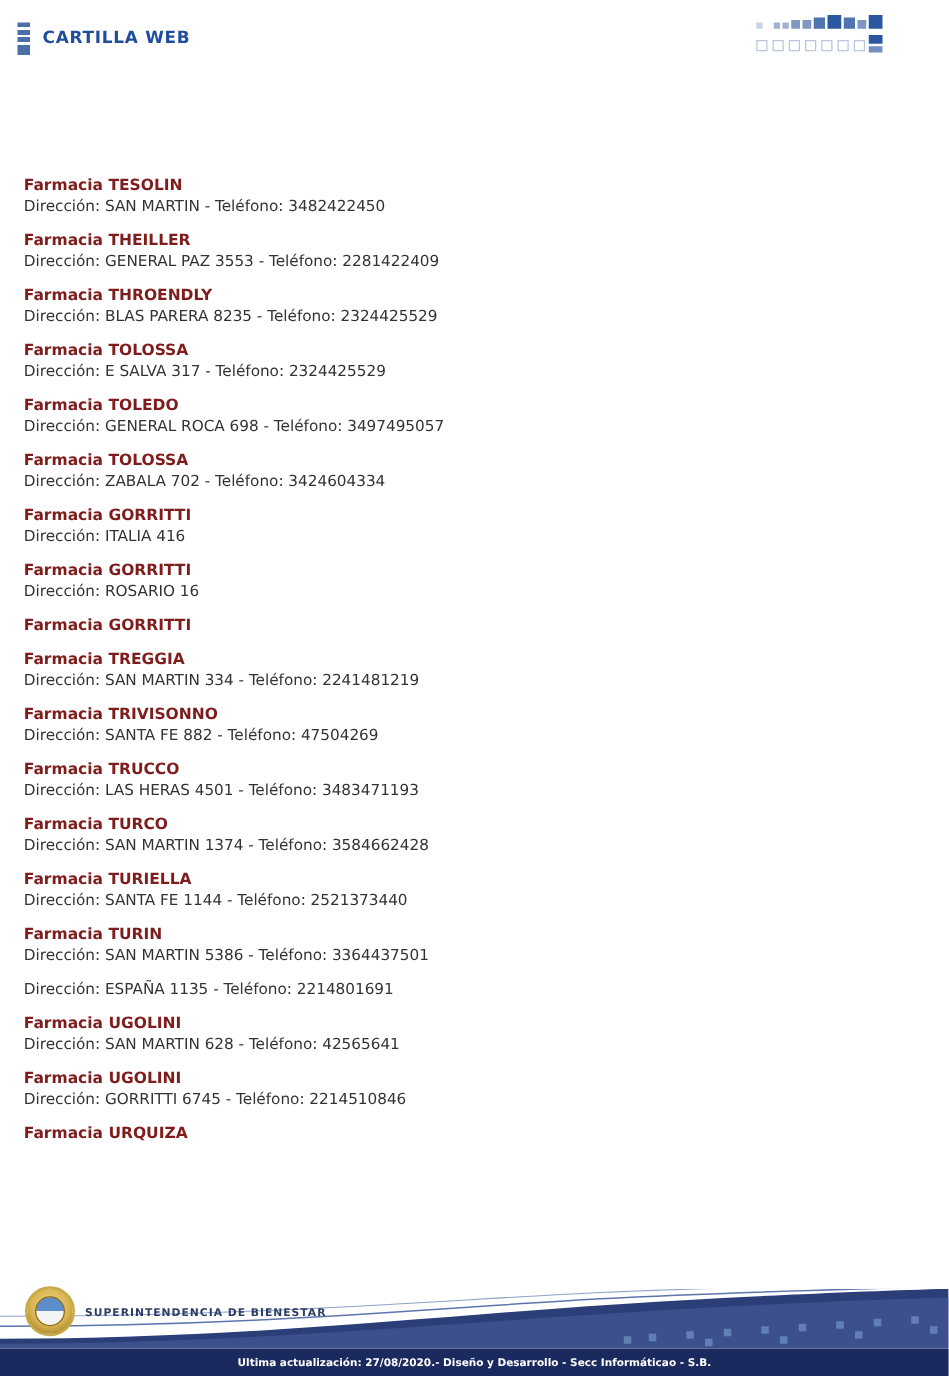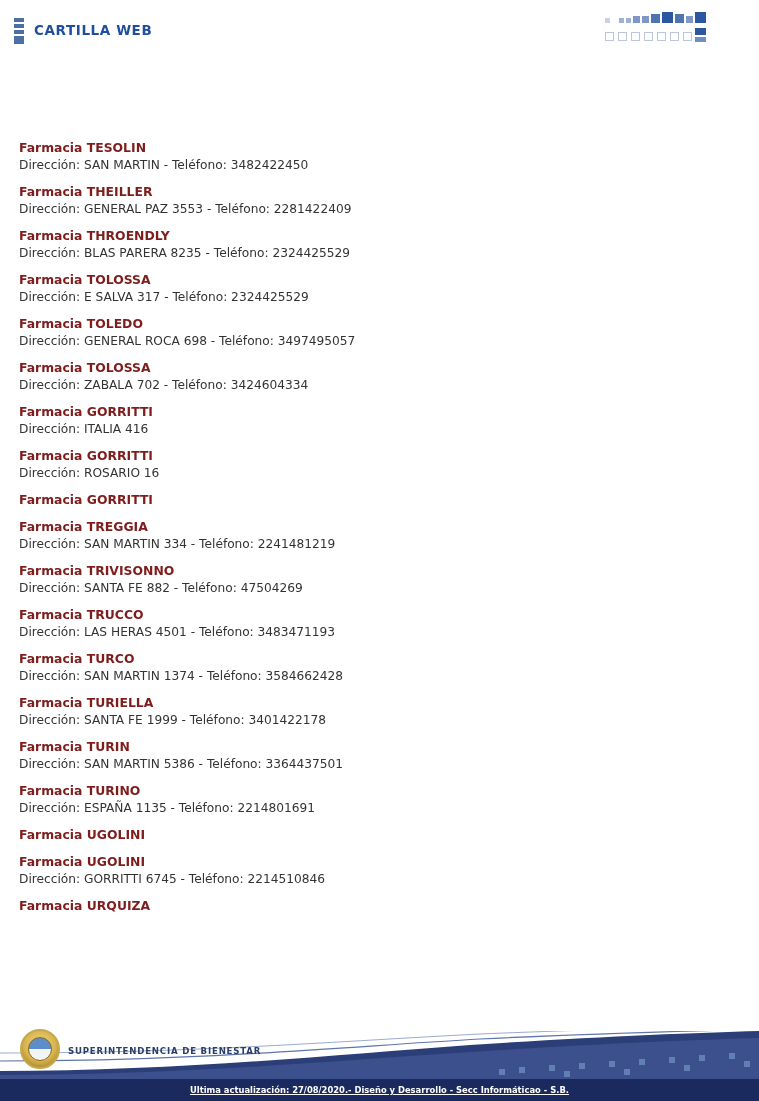--- a/index.html
+++ b/index.html
@@ -137,21 +137,20 @@
     bottom: 0;
     width: 759px;
     height: 22px;
     background: #1b2a5e;
     color: #ffffff;
     font-size: 8.4px;
     font-weight: bold;
     display: flex;
     align-items: center;
     justify-content: center;
-    text-decoration: underline;
   }
   .footer-pixels {
     position: absolute;
     right: 0;
     bottom: 22px;
     width: 300px;
     height: 30px;
   }
   .footer-pixels i {
     position: absolute;
@@ -250,35 +249,35 @@
     <div class="entry-detail">Dirección: LAS HERAS 4501 - Teléfono: 3483471193</div>
   </div>
 
   <div class="entry">
     <div class="entry-name">Farmacia TURCO</div>
     <div class="entry-detail">Dirección: SAN MARTIN 1374 - Teléfono: 3584662428</div>
   </div>
 
   <div class="entry">
     <div class="entry-name">Farmacia TURIELLA</div>
-    <div class="entry-detail">Dirección: SANTA FE 1999 - Teléfono: 3401422178</div>
+    <div class="entry-detail">Dirección: SANTA FE 1144 - Teléfono: 2521373440</div>
   </div>
 
   <div class="entry">
     <div class="entry-name">Farmacia TURIN</div>
     <div class="entry-detail">Dirección: SAN MARTIN 5386 - Teléfono: 3364437501</div>
   </div>
 
   <div class="entry">
-    <div class="entry-name">Farmacia TURINO</div>
     <div class="entry-detail">Dirección: ESPAÑA 1135 - Teléfono: 2214801691</div>
   </div>
 
   <div class="entry">
     <div class="entry-name">Farmacia UGOLINI</div>
+    <div class="entry-detail">Dirección: SAN MARTIN 628 - Teléfono: 42565641</div>
   </div>
 
   <div class="entry">
     <div class="entry-name">Farmacia UGOLINI</div>
     <div class="entry-detail">Dirección: GORRITTI 6745 - Teléfono: 2214510846</div>
   </div>
 
   <div class="entry">
     <div class="entry-name">Farmacia URQUIZA</div>
     <div class="entry-detail"></div>

